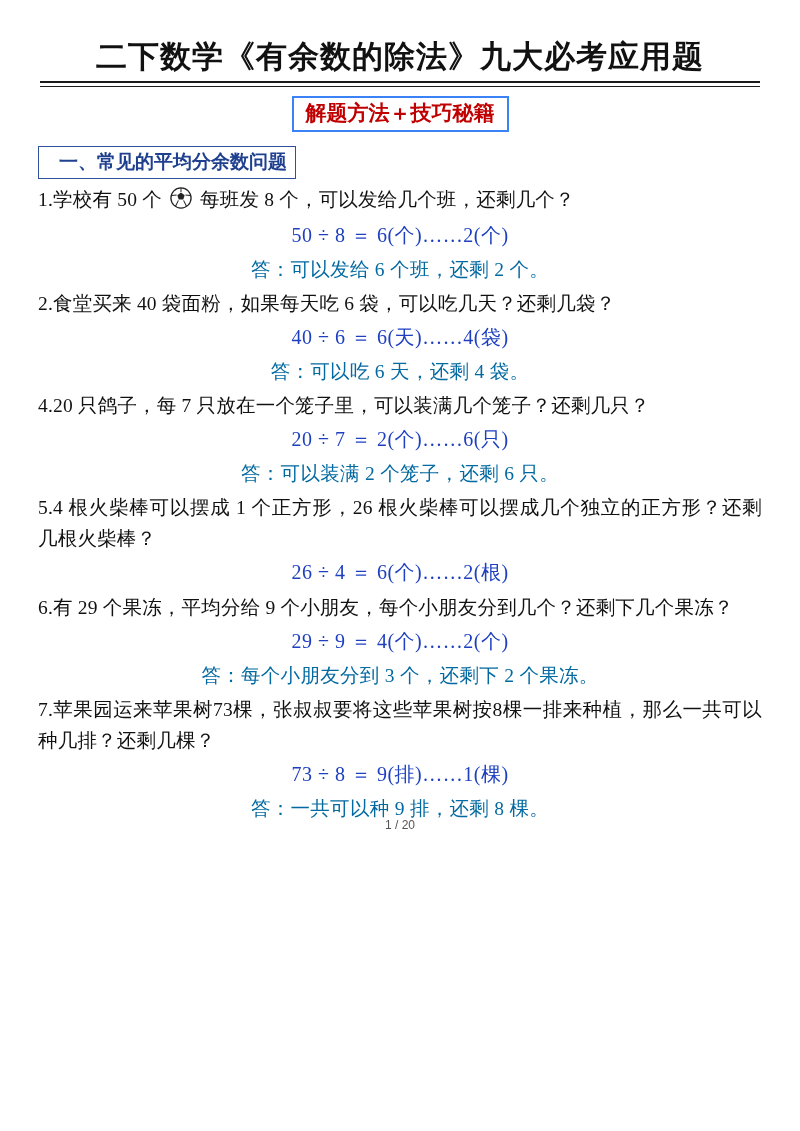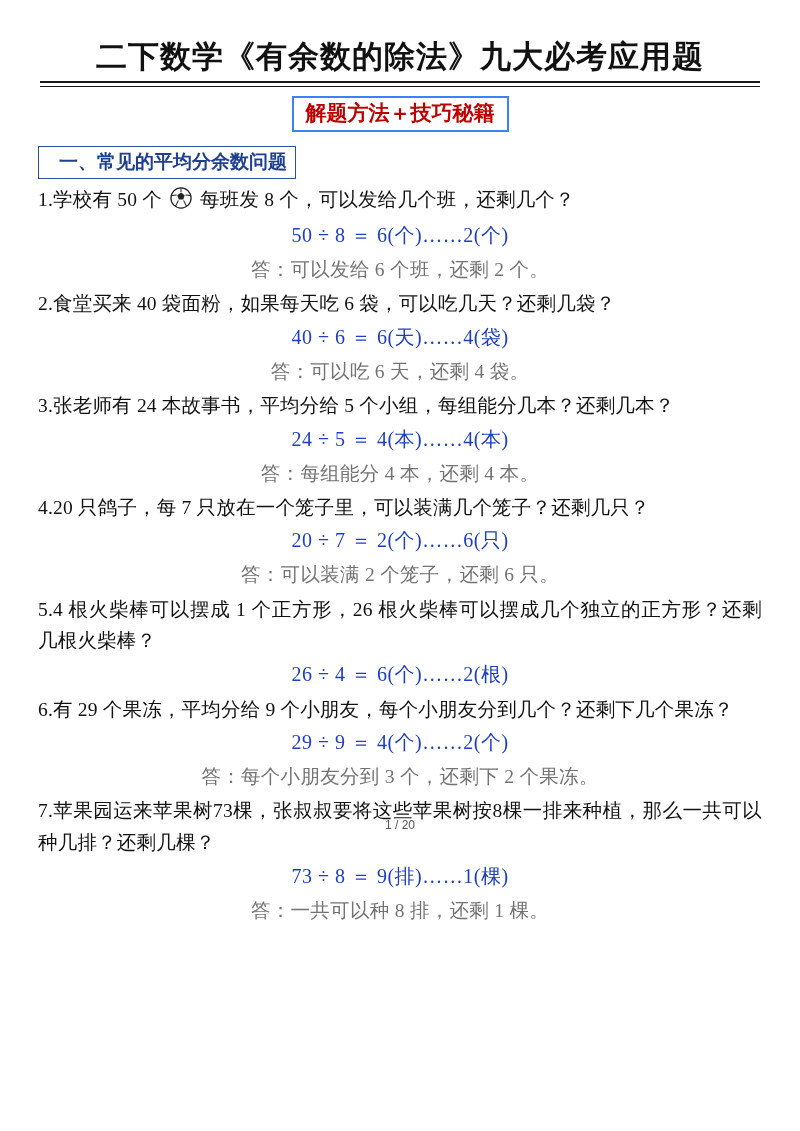--- a/index.html
+++ b/index.html
@@ -91,21 +91,21 @@
   }
   .eq {
     text-align: center;
     color: #1d3fc0;
     font-size: 20px;
     line-height: 1.75;
     letter-spacing: 0.5px;
   }
   .ans {
     text-align: center;
-    color: #737373;
+    color: #0369a1;
     font-size: 19.5px;
     line-height: 1.7;
     letter-spacing: 0.3px;
   }
 
   
   .footer {
     position: absolute;
     left: 0;
     right: 0;
@@ -151,25 +151,20 @@
       <div class="eq">50 ÷ 8 ＝ 6(个)……2(个)</div>
       <div class="ans">答：可以发给 6 个班，还剩 2 个。</div>
     </div>
 
     <div class="problem">
       <div class="q">2.食堂买来 40 袋面粉，如果每天吃 6 袋，可以吃几天？还剩几袋？</div>
       <div class="eq">40 ÷ 6 ＝ 6(天)……4(袋)</div>
       <div class="ans">答：可以吃 6 天，还剩 4 袋。</div>
     </div>
 
-    <div class="problem">
-      <div class="q">3.张老师有 24 本故事书，平均分给 5 个小组，每组能分几本？还剩几本？</div>
-      <div class="eq">24 ÷ 5 ＝ 4(本)……4(本)</div>
-      <div class="ans">答：每组能分 4 本，还剩 4 本。</div>
-    </div>
 
     <div class="problem">
       <div class="q">4.20 只鸽子，每 7 只放在一个笼子里，可以装满几个笼子？还剩几只？</div>
       <div class="eq">20 ÷ 7 ＝ 2(个)……6(只)</div>
       <div class="ans">答：可以装满 2 个笼子，还剩 6 只。</div>
     </div>
 
     <div class="problem">
       <div class="q">5.4 根火柴棒可以摆成 1 个正方形，26 根火柴棒可以摆成几个独立的正方形？还剩几根火柴棒？</div>
       <div class="eq">26 ÷ 4 ＝ 6(个)……2(根)</div>
@@ -177,21 +172,21 @@
 
     <div class="problem">
       <div class="q">6.有 29 个果冻，平均分给 9 个小朋友，每个小朋友分到几个？还剩下几个果冻？</div>
       <div class="eq">29 ÷ 9 ＝ 4(个)……2(个)</div>
       <div class="ans">答：每个小朋友分到 3 个，还剩下 2 个果冻。</div>
     </div>
 
     <div class="problem">
       <div class="q">7.苹果园运来苹果树73棵，张叔叔要将这些苹果树按8棵一排来种植，那么一共可以种几排？还剩几棵？</div>
       <div class="eq">73 ÷ 8 ＝ 9(排)……1(棵)</div>
-      <div class="ans">答：一共可以种 8 排，还剩 1 棵。</div>
+      <div class="ans">答：一共可以种 9 排，还剩 8 棵。</div>
     </div>
 
   </div>
 
   <div class="footer">
     <span>1 / 20</span>
   </div>
 
 </div>
 

